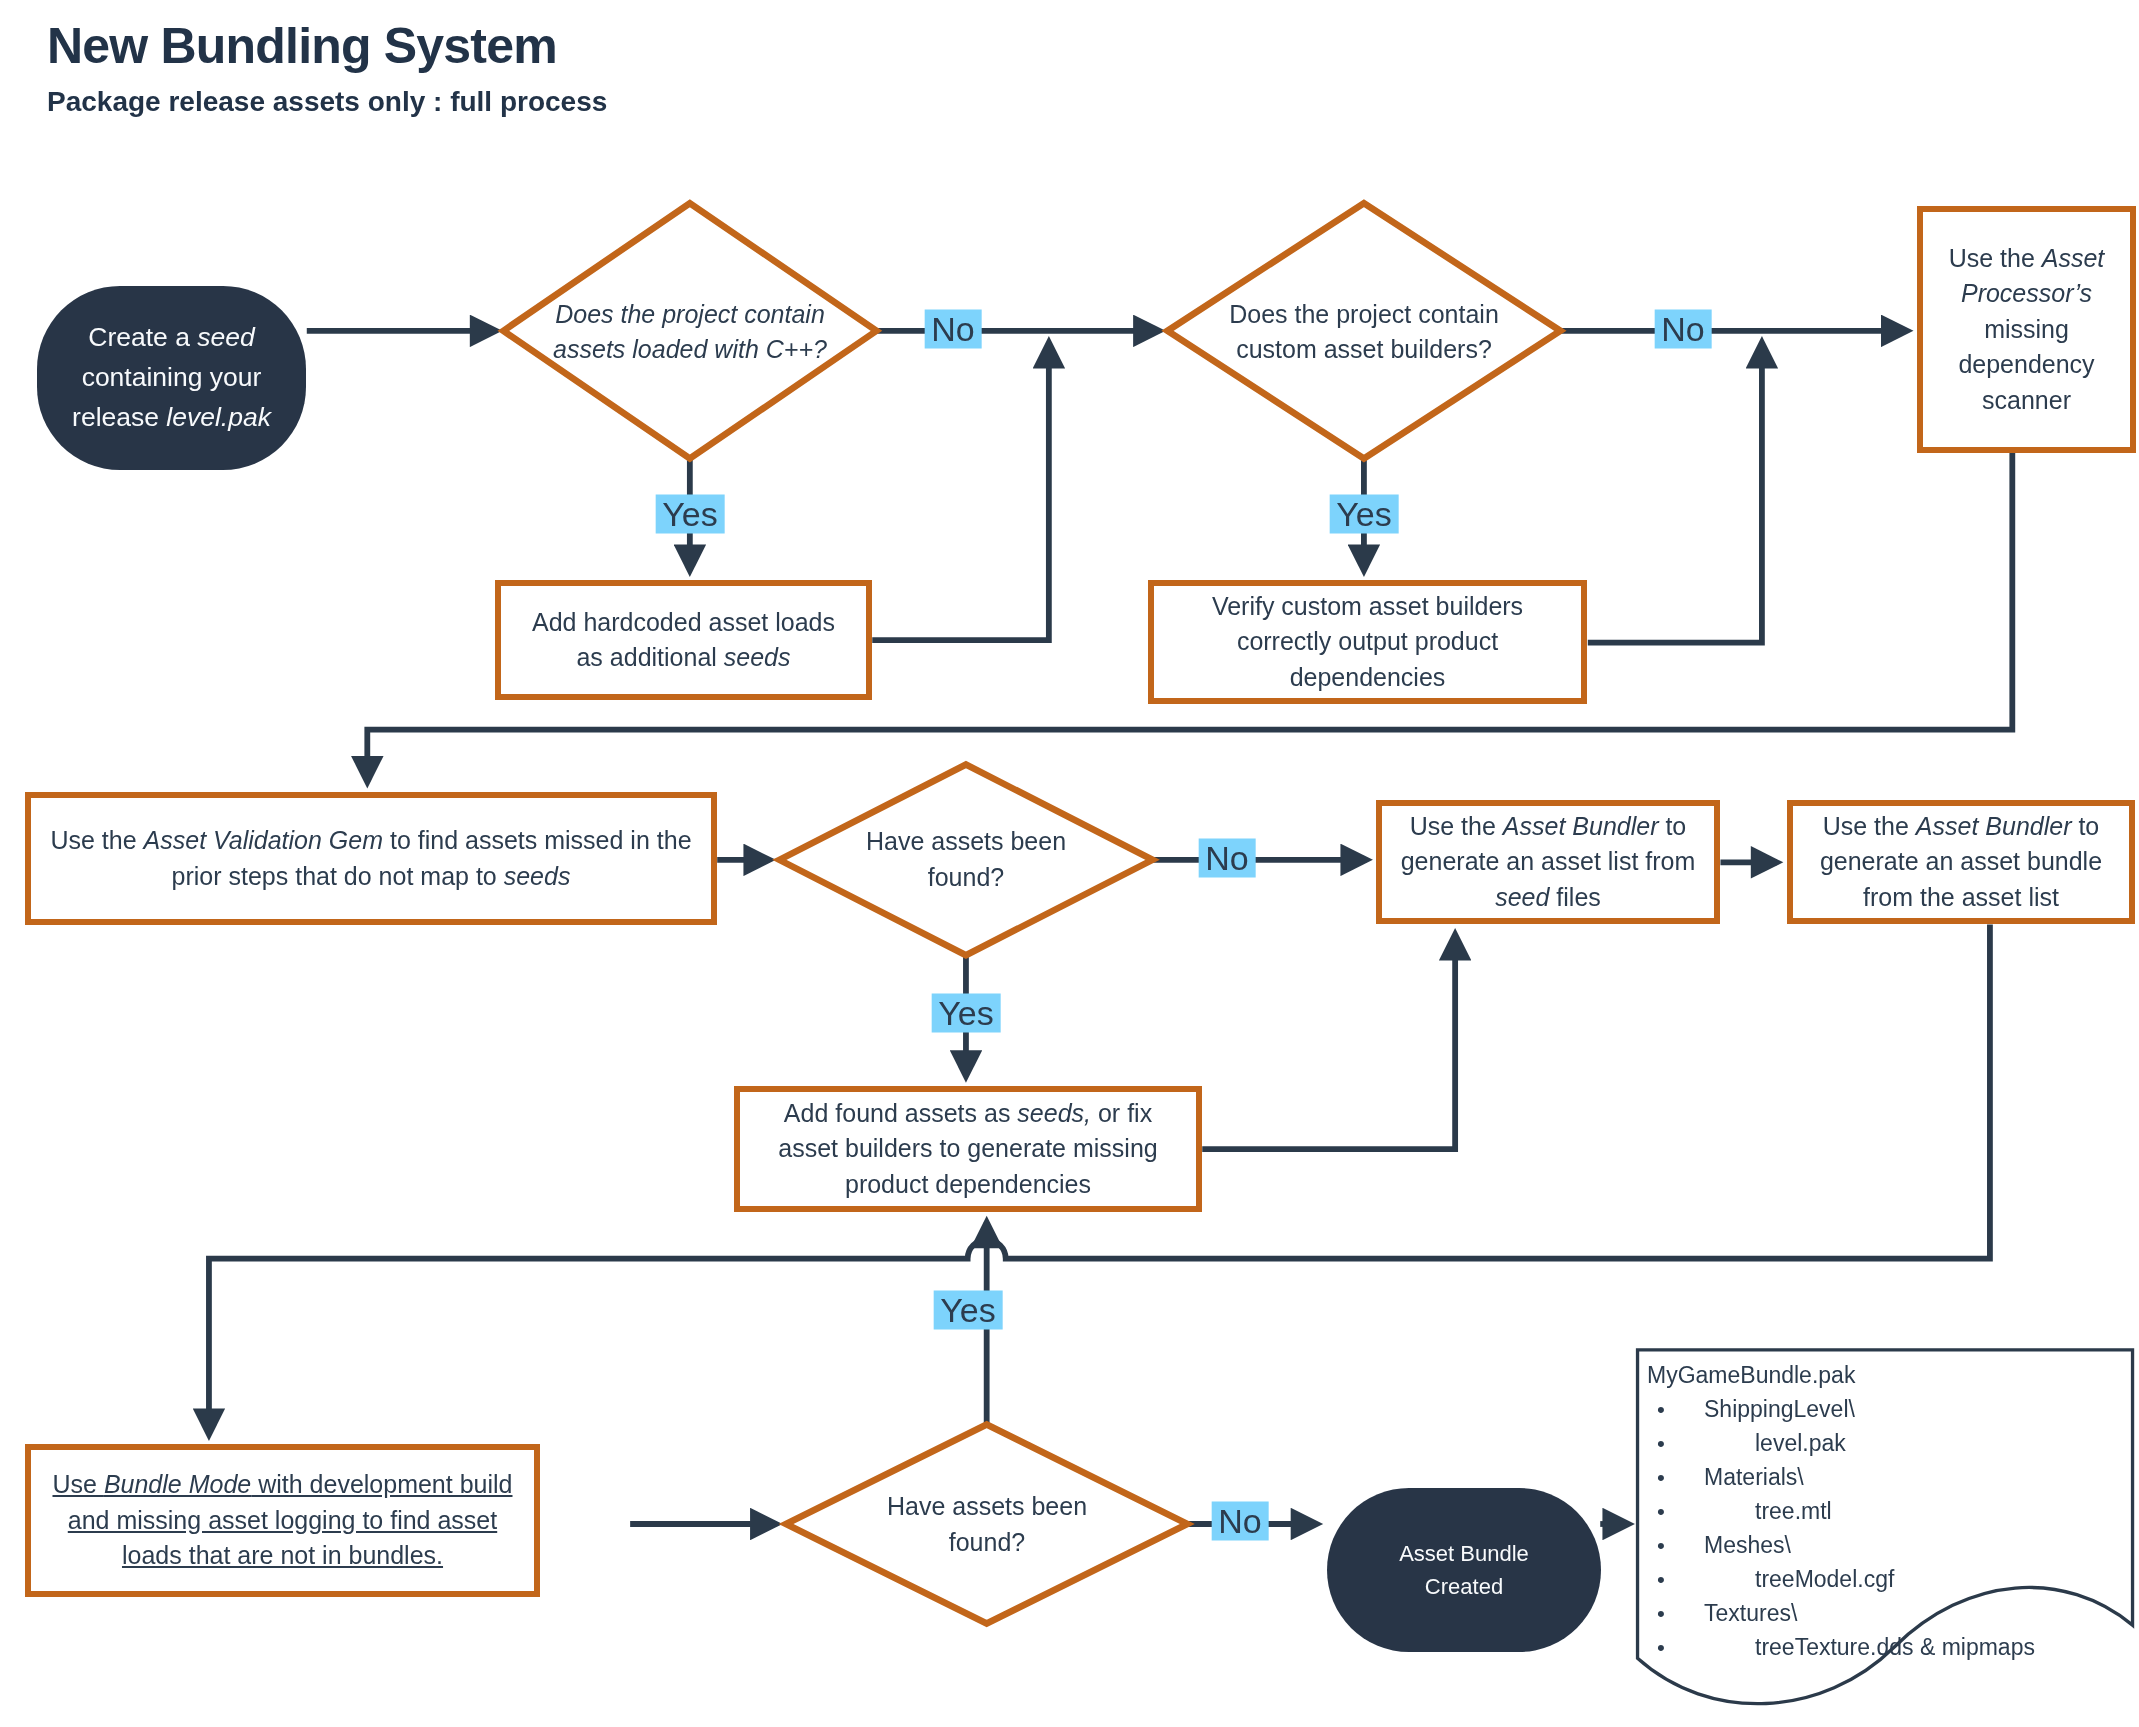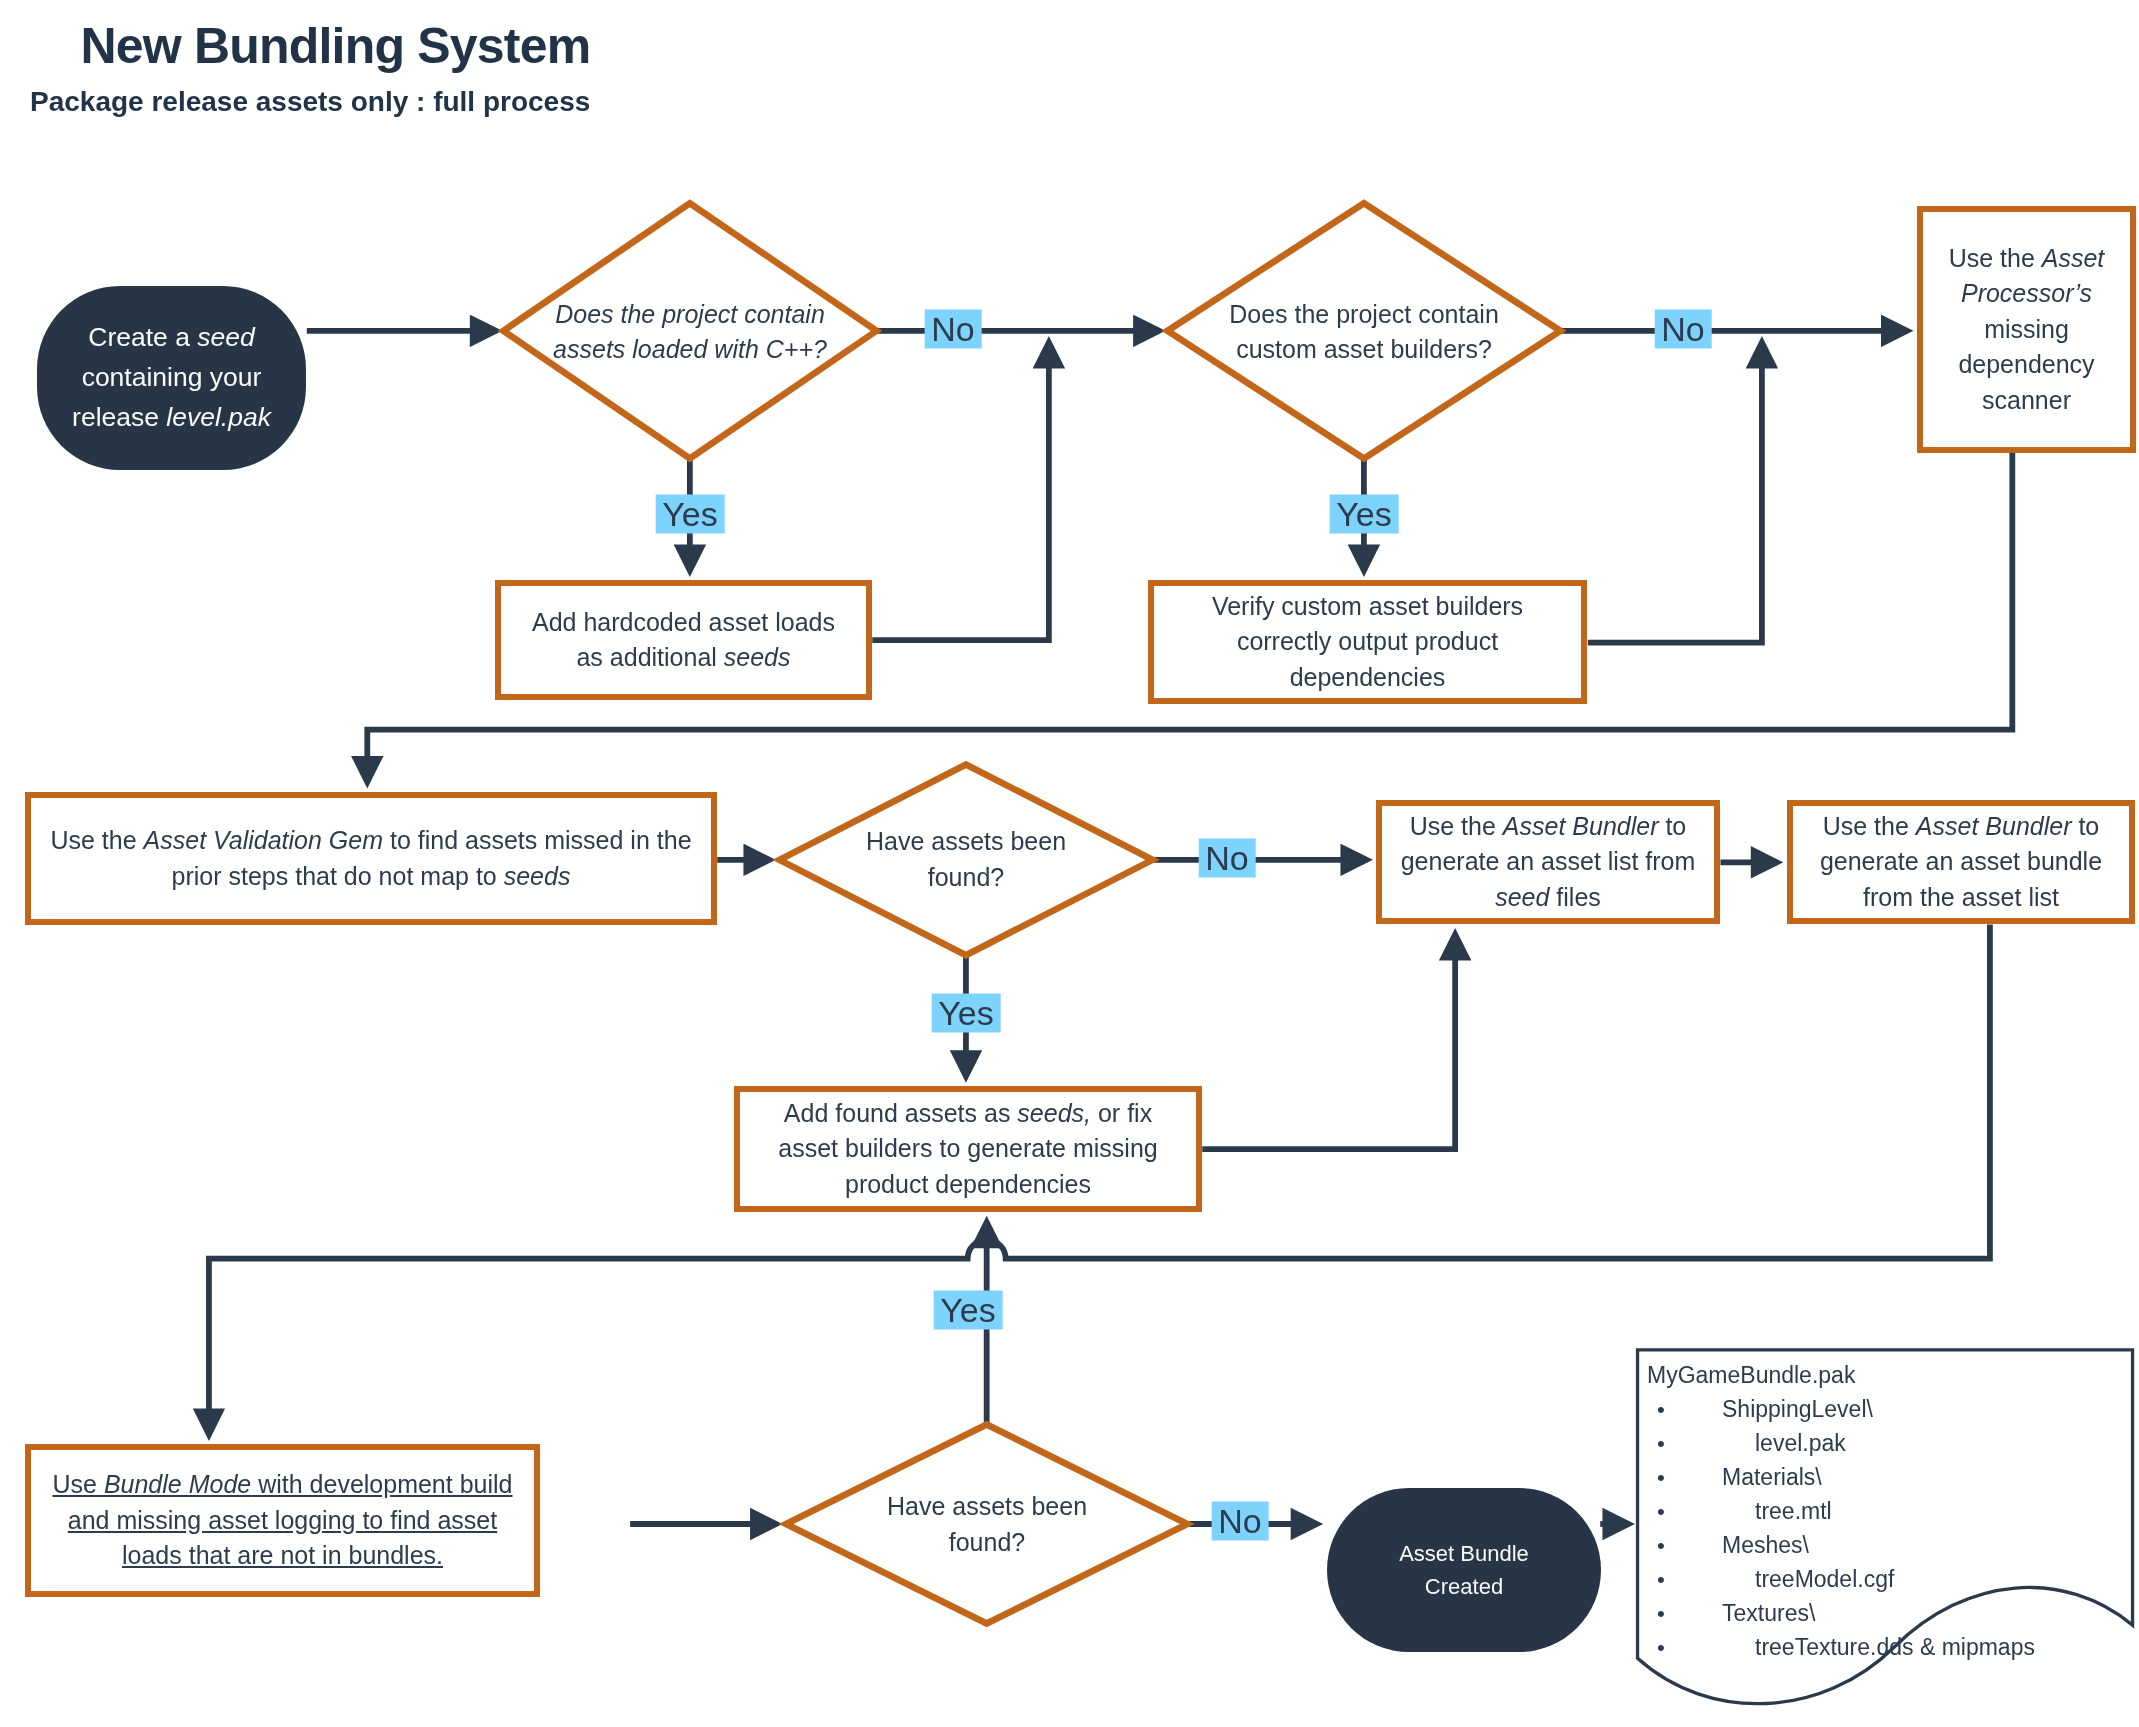--- a/index.html
+++ b/index.html
@@ -11,39 +11,39 @@
   }
   *{margin:0;padding:0;box-sizing:border-box;}
   body{background:var(--bg);font-family:"Liberation Sans",sans-serif;}
   #canvas{position:relative;width:2140px;height:1728px;background:var(--bg);overflow:hidden;}
   #wires{position:absolute;left:0;top:0;width:100%;height:100%;}
   .edge{stroke:var(--navy);stroke-width:7;fill:none;marker-end:url(#arrow);}
   .arrowhead{fill:var(--navy);}
   .diamond{fill:#fff;stroke:var(--orange);stroke-width:8;}
   .docshape{fill:#fff;stroke:var(--navy);stroke-width:4;}
 
-  .hdr{position:absolute;left:30px;top:16.6px;color:#223348;text-align:right;}
+  .hdr{position:absolute;left:47px;top:16.6px;color:#223348;}
   .hdr h1{font-size:50px;font-weight:bold;letter-spacing:-0.8px;}
   .hdr h2{font-size:28px;font-weight:bold;margin-top:11.6px;}
 
   .node{position:absolute;display:flex;align-items:center;justify-content:center;
         text-align:center;color:var(--text);font-size:25px;line-height:1.42;}
   .proc{background:#fff;border:6.6px solid var(--orange);padding:22px 15px;}
   .stadium{background:var(--node-fill);color:#F8FAFC;border-radius:83px;font-size:26.5px;line-height:1.5;margin-top:47px;}
   .dlabel{background:transparent;}
   .it{font-style:italic;}
 
   .elabel{position:absolute;transform:translate(-50%,-50%);background:#7dd3fc;
           color:var(--text);font-size:34px;font-weight:normal;padding:0 6.6px;}
 
   .docbody{position:absolute;left:1637px;top:1350px;width:495px;color:var(--text);
            font-size:23px;padding:11.6px 0 0 10px;}
   .doc-row{display:flex;align-items:baseline;height:34px;}
   .doc-bullet{width:18px;margin-left:10px;font-size:22.4px;}
-  .doc-text.lvl1{margin-left:47px;}
+  .doc-text.lvl1{margin-left:29px;}
   .doc-text.lvl2{margin-left:80px;}
   .doc-title{height:34px;}
 </style>
 </head>
 <body>
 
 <div id="canvas">
 
   <svg id="wires" width="2140" height="1728" viewBox="0 0 2581 2084">
     <defs>

